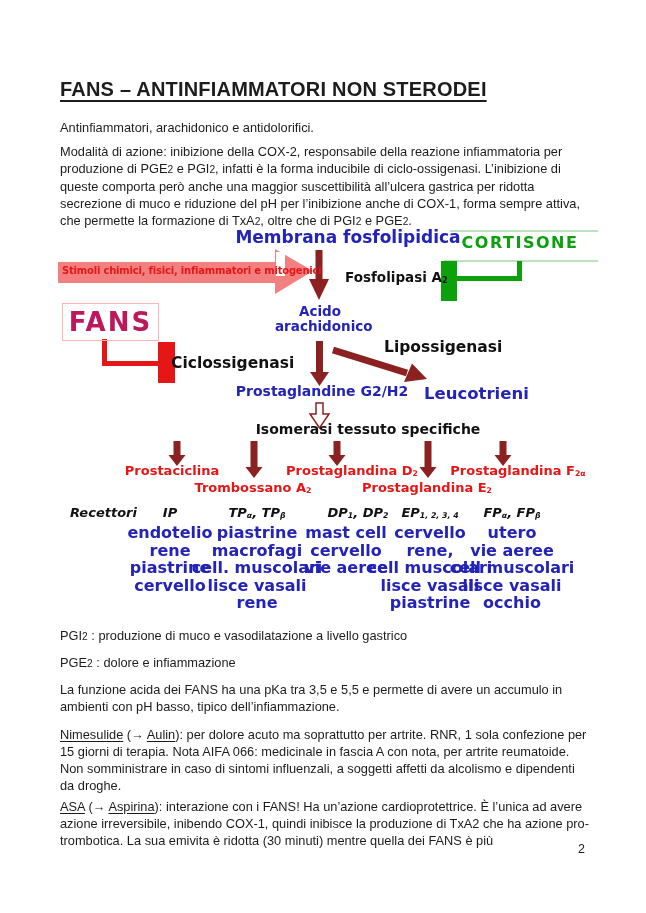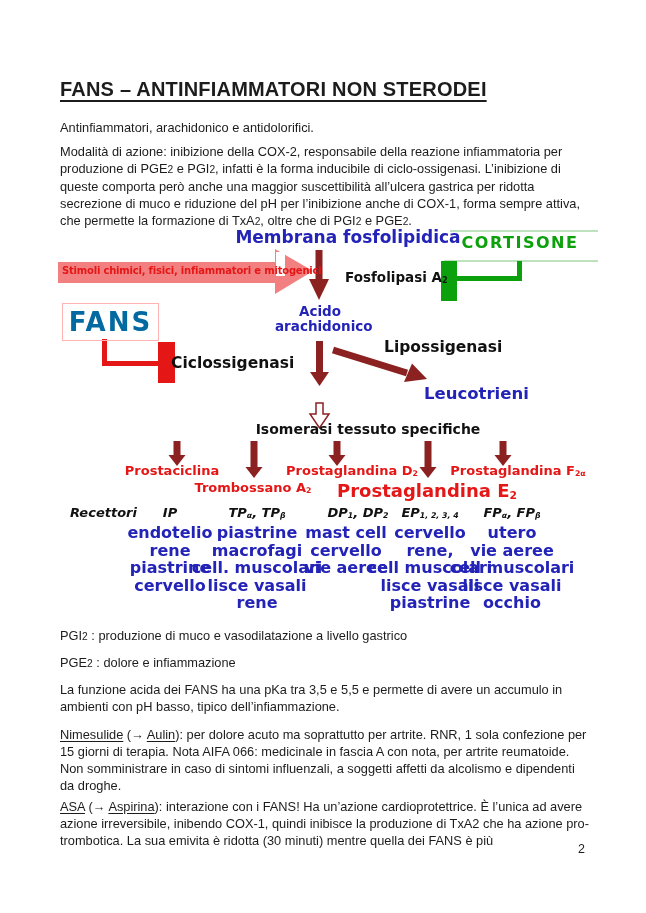--- a/index.html
+++ b/index.html
@@ -24,21 +24,21 @@
   .dlabel sub { font-size:0.6em; vertical-align:-0.18em; letter-spacing:0; }
   .cx { transform:translateX(-50%); }
   .blue  { color:#2323b8; }
   .red   { color:#e51616; }
   .green { color:#0ca00c; }
   .blk   { color:#111111; }
   .fans-box {
     position:absolute; left:62px; top:303px; width:95px; height:36px;
     border:1px solid #ffb3b3; z-index:2; display:flex; align-items:center; justify-content:center;
   }
-  .fans-text { font-family:"DejaVu Sans",sans-serif; font-weight:bold; font-size:26px; letter-spacing:2px; color:#0369a1; }
+  .fans-text { font-family:"DejaVu Sans",sans-serif; font-weight:bold; font-size:26px; letter-spacing:2px; color:#be185d; }
   .tissue-col {
     position:absolute; transform:translateX(-50%); text-align:center; z-index:2;
     font-family:"DejaVu Sans", sans-serif; font-weight:bold; font-size:16px;
     line-height:17.5px; color:#2323b8; white-space:nowrap;
   }
   .rec-h { font-style:italic; font-size:13px; }
   svg.overlay { position:absolute; left:0; top:0; z-index:1; pointer-events:none; }
 </style>
 </head>
 <body>
@@ -139,27 +139,28 @@
   </div>
 
   <div class="dlabel blue cx" style="left:320px; top:304px; font-size:13.5px; white-space:normal; width:90px; text-align:center; line-height:15px;">Acido arachidonico</div>
 
   <div class="dlabel blk" style="left:171px; top:355px; font-size:15.5px;">Ciclossigenasi</div>
 
   <div class="dlabel blk" style="left:384px; top:339px; font-size:15.5px;">Lipossigenasi</div>
 
   <div class="dlabel blue" style="left:424px; top:363px; font-size:16.5px;margin-top:22px;">Leucotrieni</div>
 
+  <div class="dlabel blue cx" style="left:322px; top:384px; font-size:14px;">Prostaglandine G2/H2</div>
 
   <div class="dlabel blk cx" style="left:324px; top:422px; font-size:14px;margin-left:44px;">Isomerasi tessuto specifiche</div>
 
   <div class="dlabel red cx" style="left:172px; top:464px; font-size:13px;">Prostaciclina</div>
   <div class="dlabel red cx" style="left:253px; top:481px; font-size:13px;">Trombossano A<sub>2</sub></div>
   <div class="dlabel red cx" style="left:352px; top:464px; font-size:13px;">Prostaglandina D<sub>2</sub></div>
-  <div class="dlabel red cx" style="left:427px; top:481px; font-size:18px;">Prostaglandina E<sub>2</sub></div>
+  <div class="dlabel red cx" style="left:427px; top:481px; font-size:13px;">Prostaglandina E<sub>2</sub></div>
   <div class="dlabel red cx" style="left:518px; top:464px; font-size:13px;">Prostaglandina F<sub>2α</sub></div>
 
   <div class="dlabel blk rec-h" style="left:70px; top:506px;">Recettori</div>
   <div class="dlabel blk rec-h cx" style="left:170px; top:506px;">IP</div>
   <div class="dlabel blk rec-h cx" style="left:257px; top:506px;">TP<sub>α</sub>, TP<sub>β</sub></div>
   <div class="dlabel blk rec-h cx" style="left:346px; top:506px;margin-left:12px;">DP<sub>1</sub>, DP<sub>2</sub></div>
   <div class="dlabel blk rec-h cx" style="left:430px; top:506px;">EP<sub>1, 2, 3, 4</sub></div>
   <div class="dlabel blk rec-h cx" style="left:512px; top:506px;">FP<sub>α</sub>, FP<sub>β</sub></div>
 
   <div class="tissue-col" style="left:170px; top:524px;">

